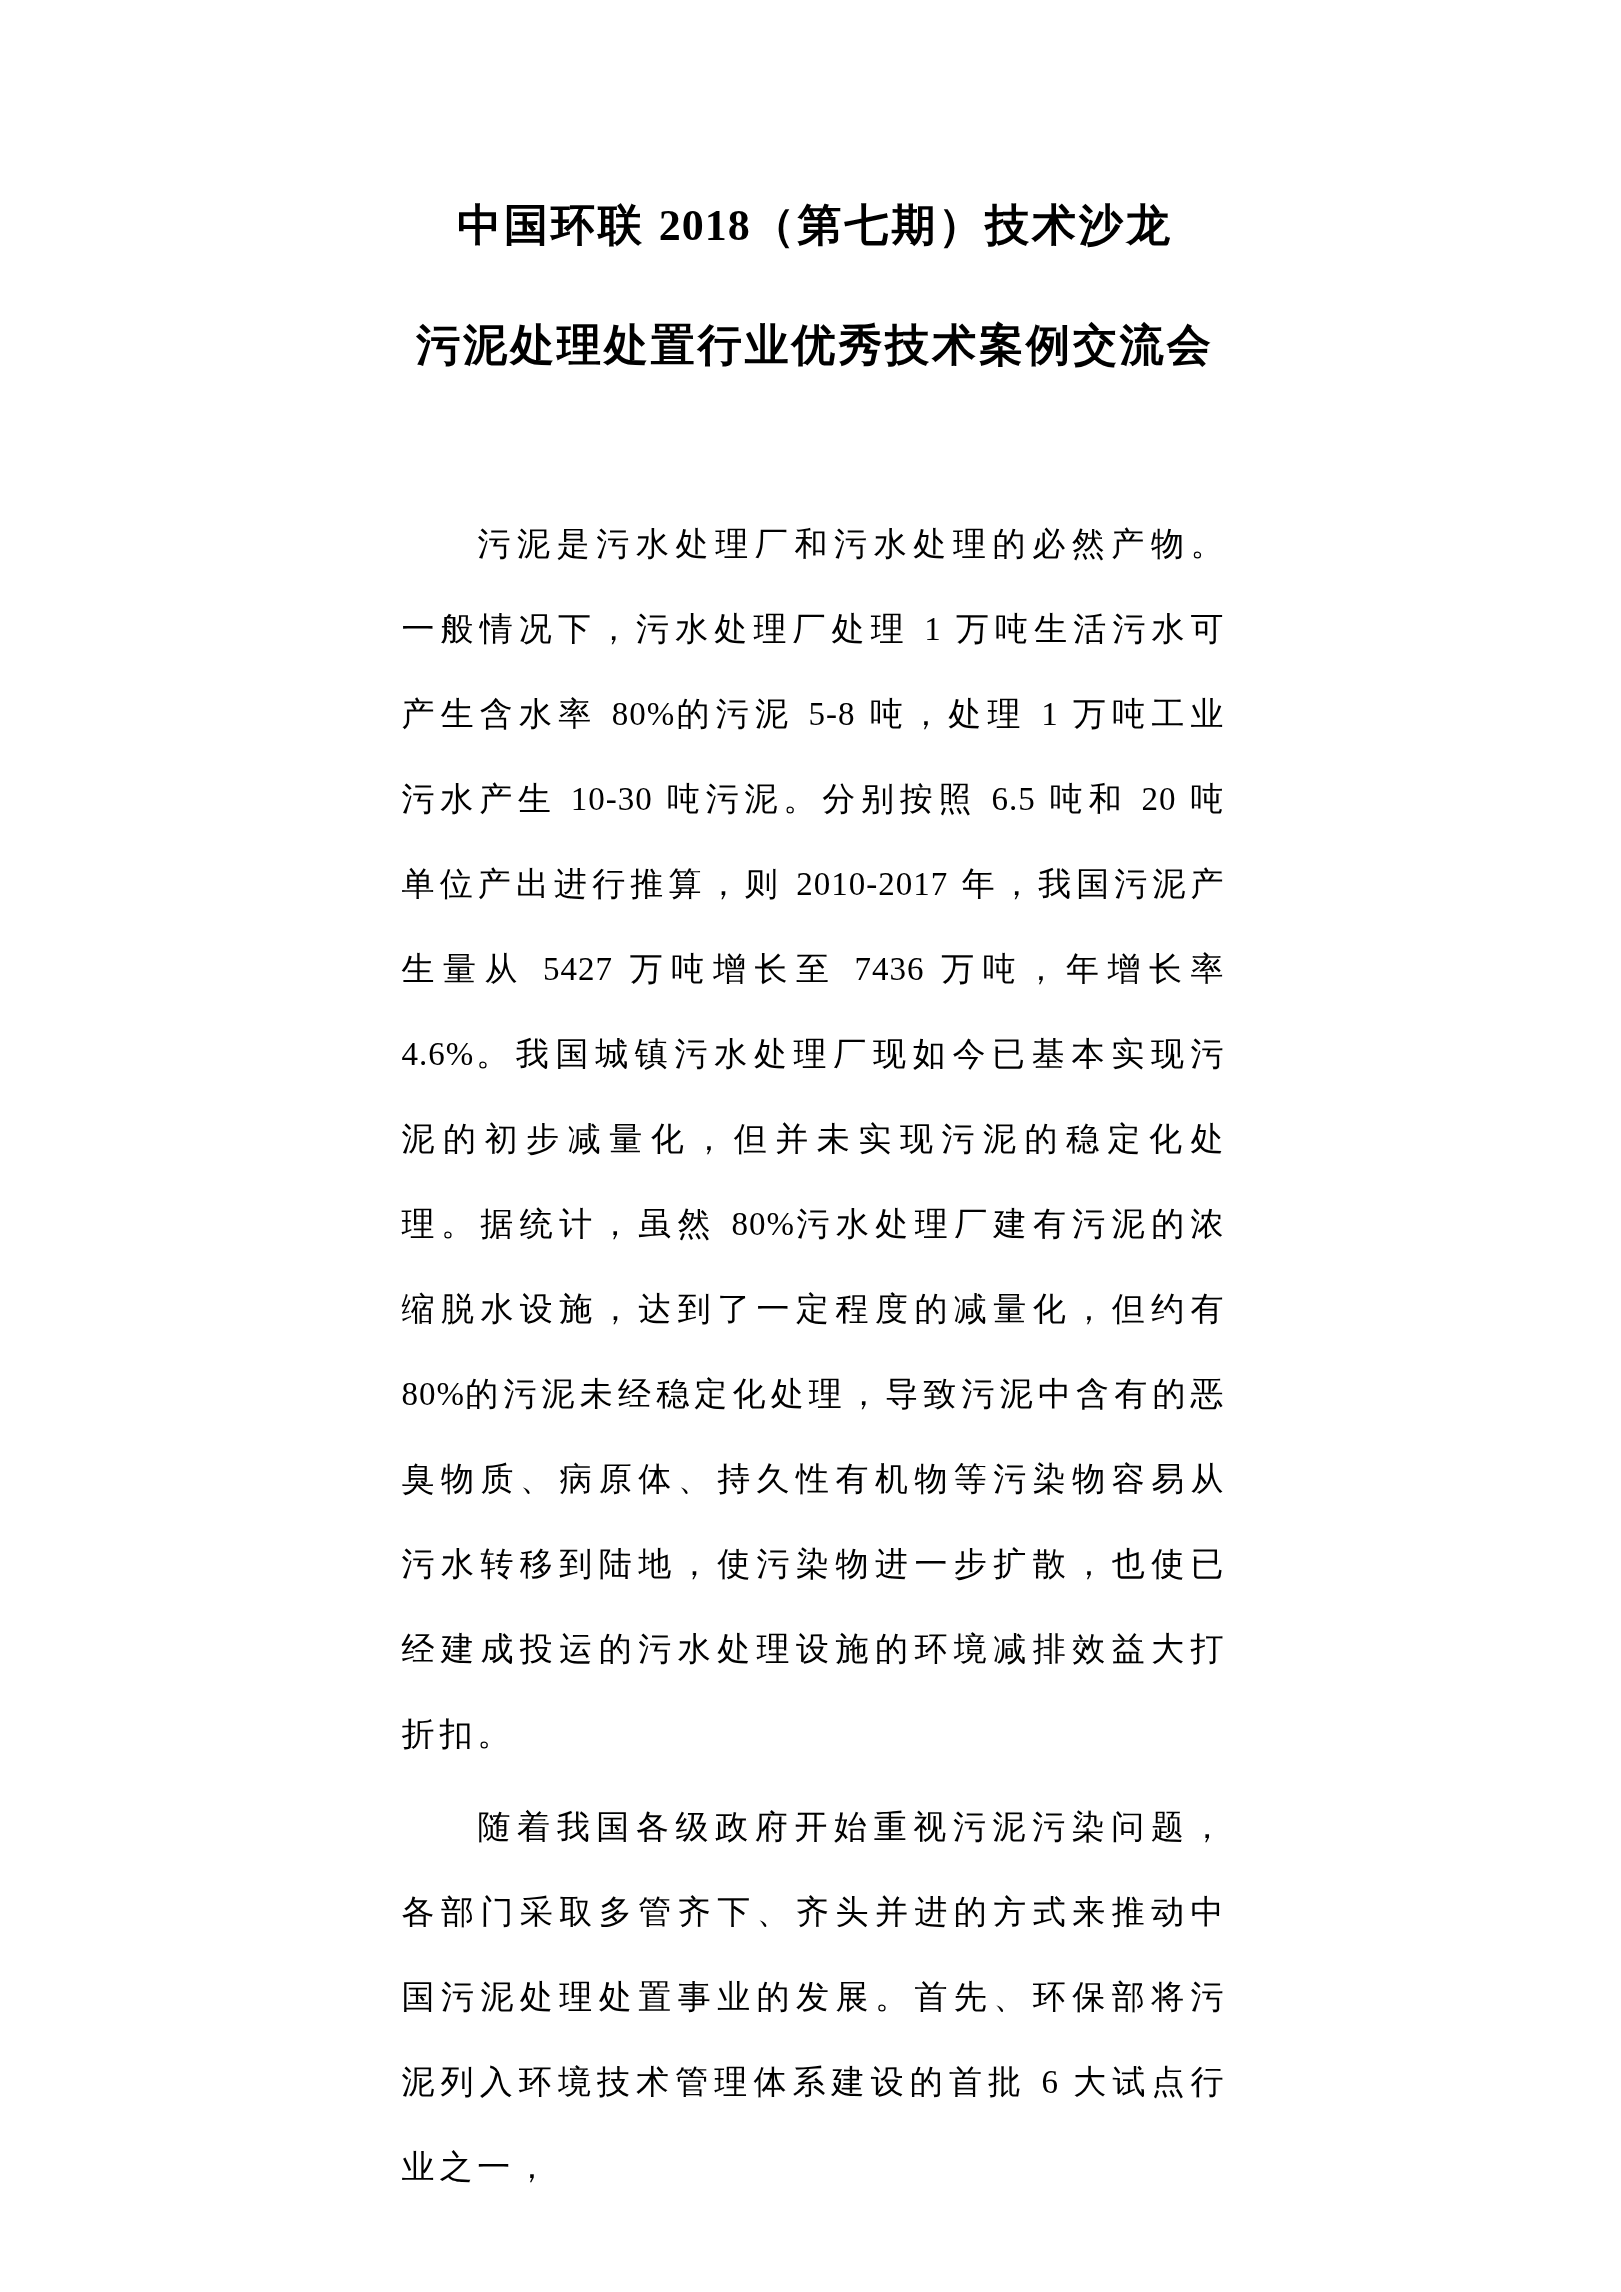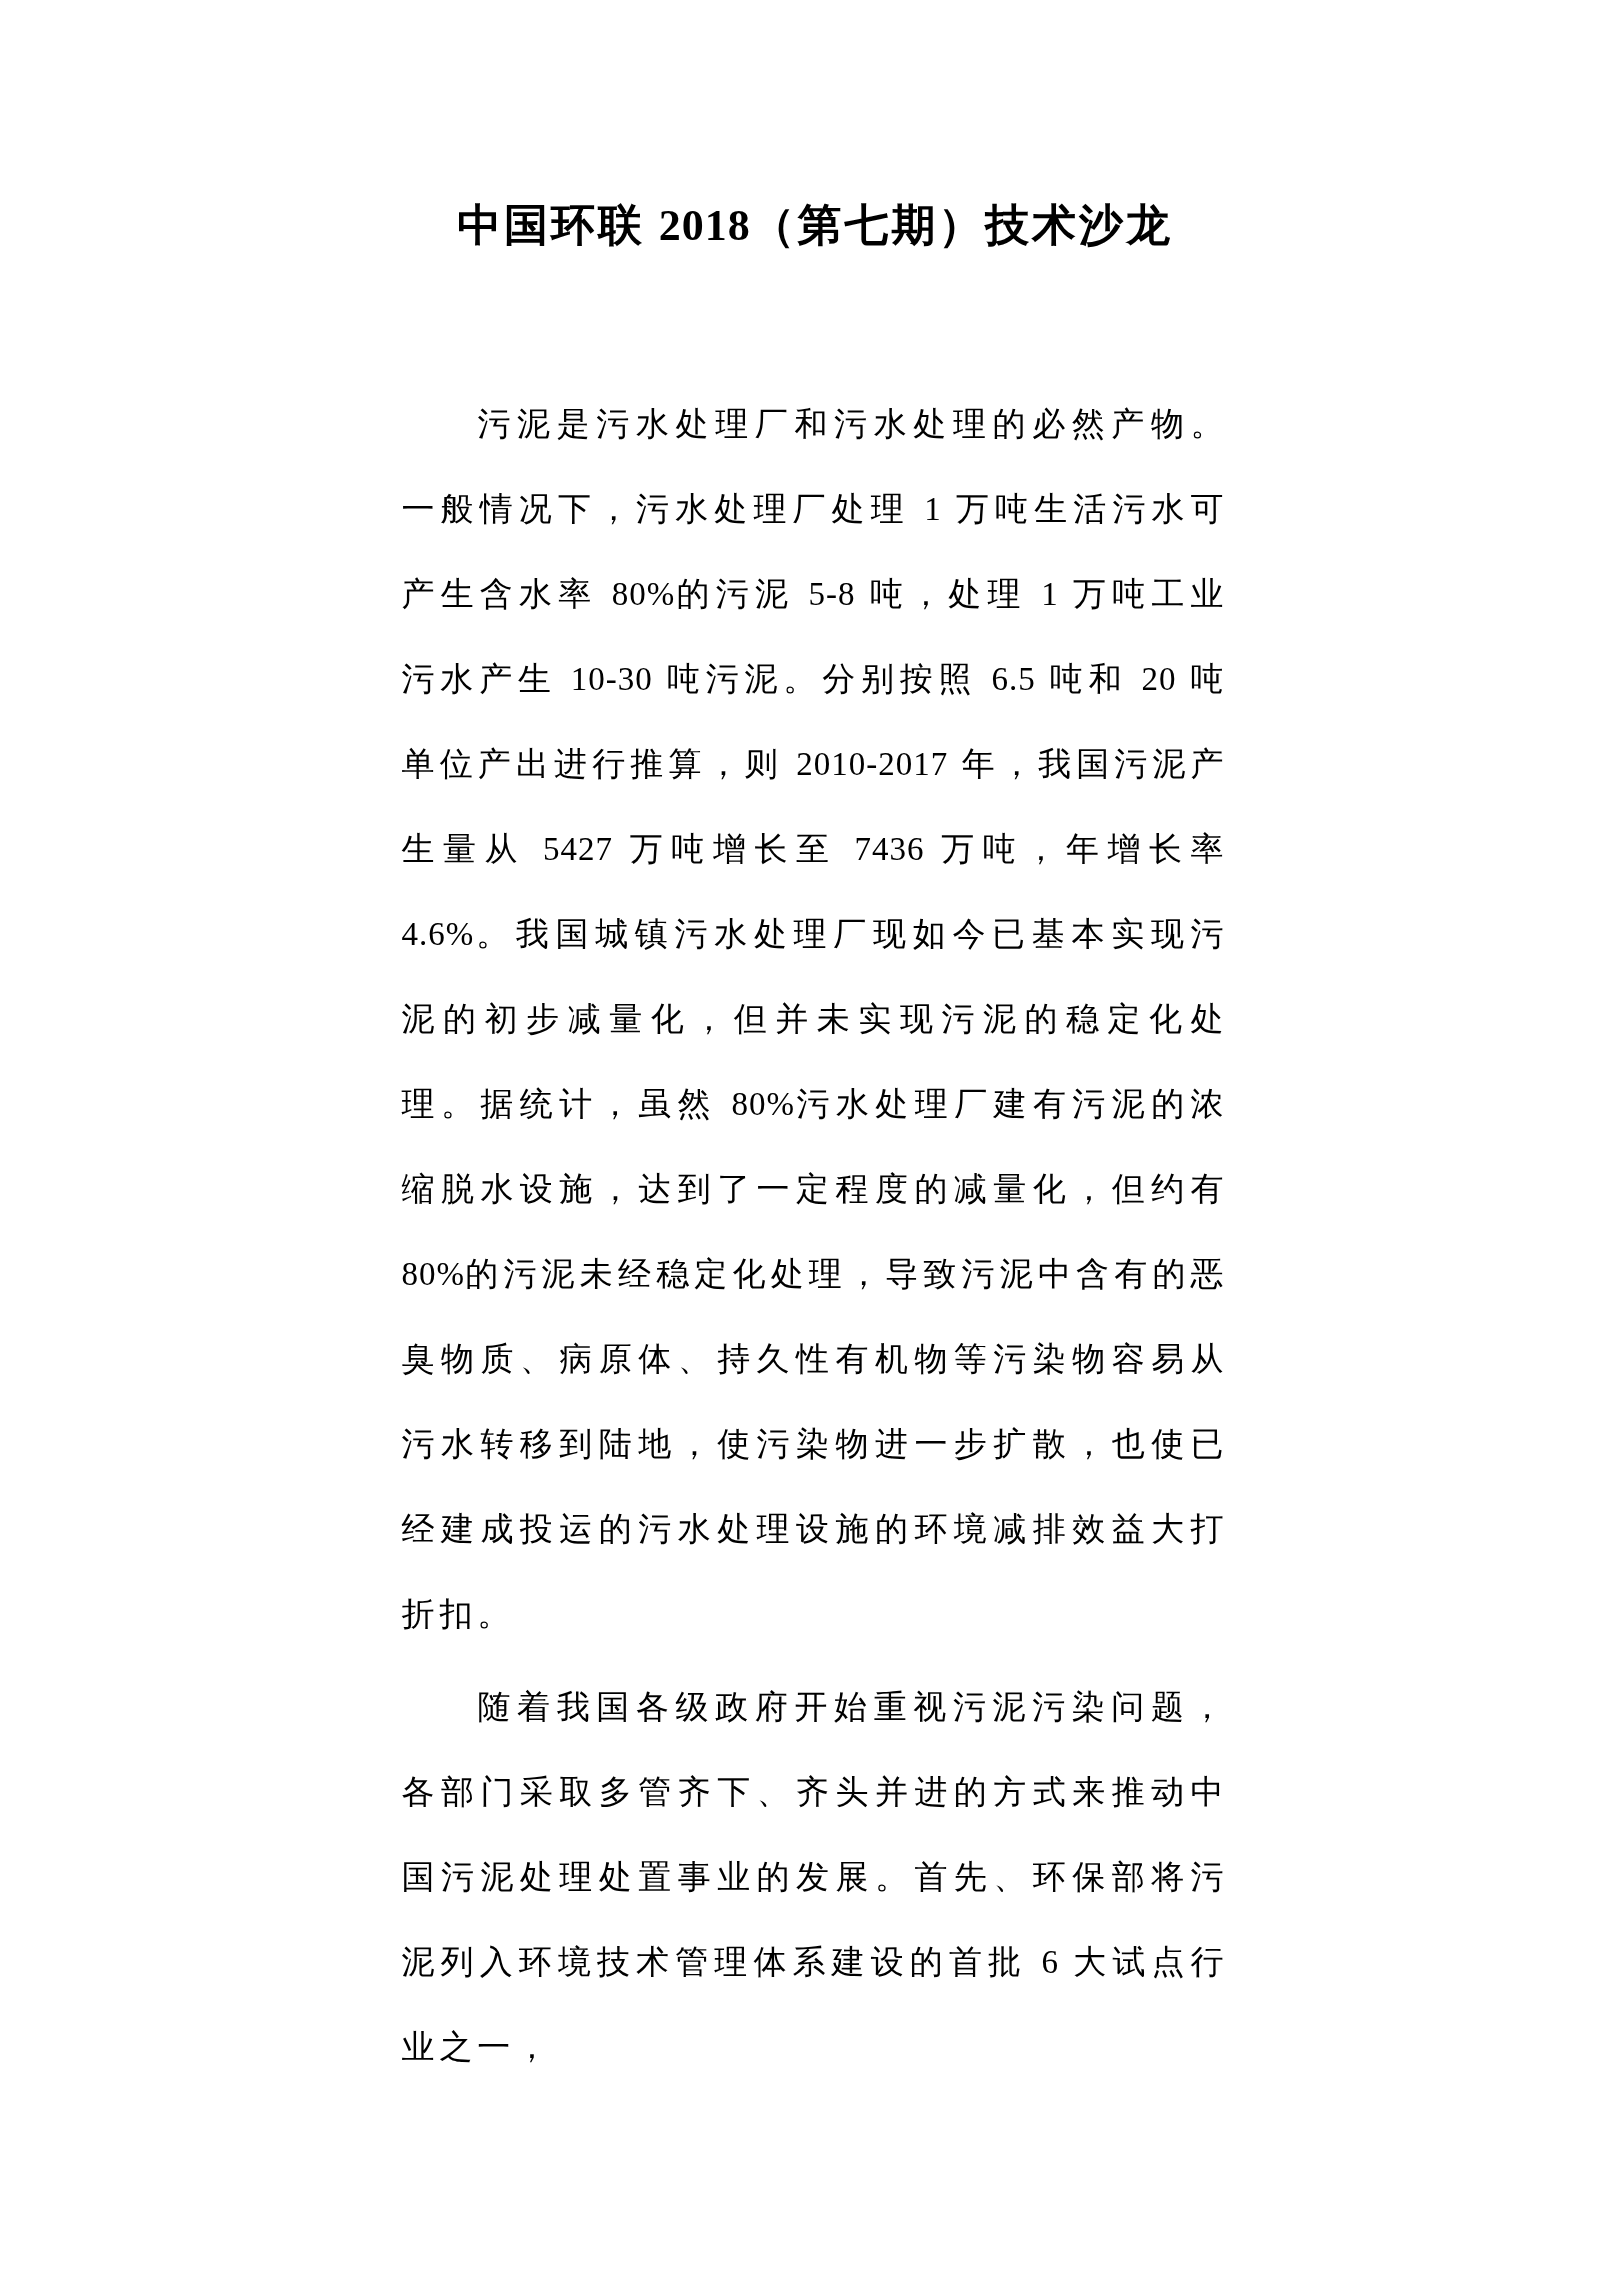--- a/index.html
+++ b/index.html
@@ -48,19 +48,20 @@
   }
   .latin {
     letter-spacing: 1px;
   }
 </style>
 </head>
 <body>
 
 <div class="page">
   <h1 class="doc-title first cjk-wrap-nums">中国环联 <span class="latin">2018</span>（第七期）技术沙龙</h1>
+  <h1 class="doc-title second">污泥处理处置行业优秀技术案例交流会</h1>
 
   <div class="body-text">
     <p class="cjk-wrap-nums">污泥是污水处理厂和污水处理的必然产物。一般情况下，污水处理厂处理 <span class="latin">1</span> 万吨生活污水可产生含水率 <span class="latin">80%</span>的污泥 <span class="latin">5-8</span> 吨，处理 <span class="latin">1</span> 万吨工业污水产生 <span class="latin">10-30</span> 吨污泥。分别按照 <span class="latin">6.5</span> 吨和 <span class="latin">20</span> 吨单位产出进行推算，则 <span class="latin">2010-2017</span> 年，我国污泥产生量从 <span class="latin">5427</span> 万吨增长至 <span class="latin">7436</span> 万吨，年增长率 <span class="latin">4.6%</span>。我国城镇污水处理厂现如今已基本实现污泥的初步减量化，但并未实现污泥的稳定化处理。据统计，虽然 <span class="latin">80%</span>污水处理厂建有污泥的浓缩脱水设施，达到了一定程度的减量化，但约有 <span class="latin">80%</span>的污泥未经稳定化处理，导致污泥中含有的恶臭物质、病原体、持久性有机物等污染物容易从污水转移到陆地，使污染物进一步扩散，也使已经建成投运的污水处理设施的环境减排效益大打折扣。</p>
     <p class="cjk-wrap-nums">随着我国各级政府开始重视污泥污染问题，各部门采取多管齐下、齐头并进的方式来推动中国污泥处理处置事业的发展。首先、环保部将污泥列入环境技术管理体系建设的首批 <span class="latin">6</span> 大试点行业之一，</p>
   </div>
 </div>
 
 
 </body></html>

